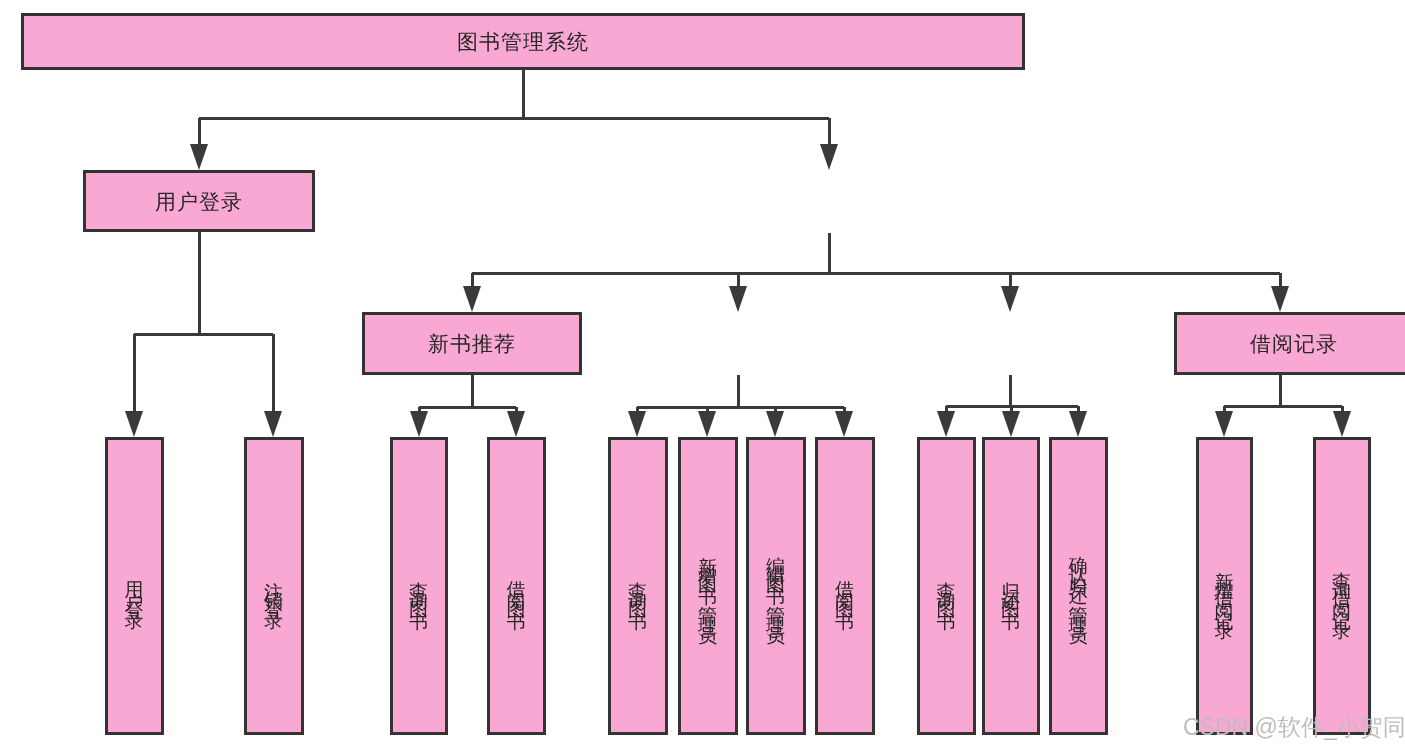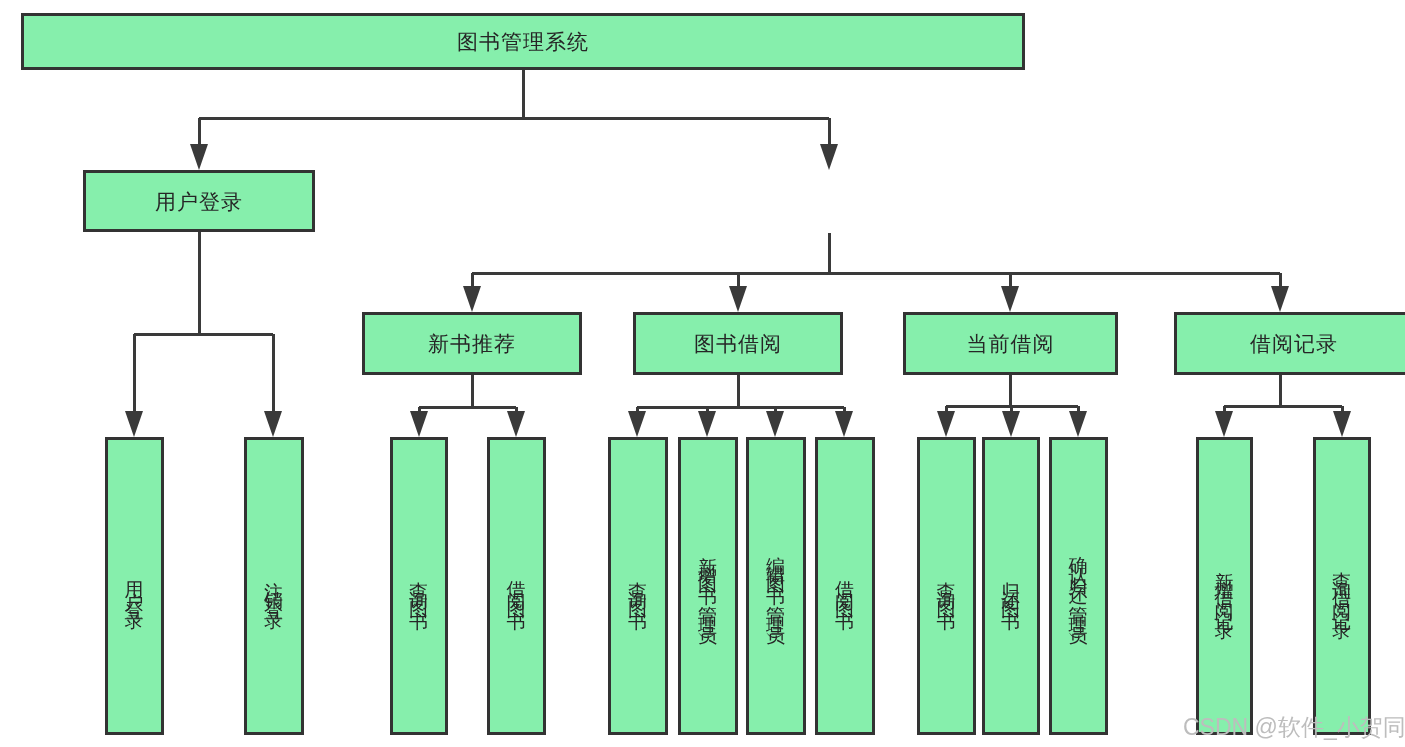--- a/index.html
+++ b/index.html
@@ -19,21 +19,21 @@
     position: absolute;
     left: 0;
     top: 0;
     width: 1405px;
     height: 747px;
   }
   .node {
     position: absolute;
     box-sizing: border-box;
     border: 3px solid #333333;
-    background: #86efac;
+    background: #f9a8d4;
     color: #262626;
     display: flex;
     align-items: center;
     justify-content: center;
     text-align: right;
   }
   .h {
     font-size: 21px;
     letter-spacing: 1px;
     line-height: 1;
@@ -99,22 +99,20 @@
       <polygon points="1224,437 1215,411 1233,411"></polygon>
       <polygon points="1342,437 1333,411 1351,411"></polygon>
     </g>
   </svg>
 
   <div class="node h" style="left:21px; top:13px; width:1004px; height:57px;">图书管理系统</div>
 
   <div class="node h" style="left:83px; top:170px; width:232px; height:62px;">用户登录</div>
 
   <div class="node h" style="left:362px; top:312px; width:220px; height:63px;">新书推荐</div>
-  <div class="node h" style="left:633px; top:312px; width:210px; height:63px;">图书借阅</div>
-  <div class="node h" style="left:903px; top:312px; width:215px; height:63px;">当前借阅</div>
   <div class="node h" style="left:1174px; top:312px; width:240px; height:63px;">借阅记录</div>
 
   <div class="node v" style="left:105px; top:437px; width:59px; height:298px;">用户登录</div>
   <div class="node v" style="left:244px; top:437px; width:60px; height:298px;">注销登录</div>
 
   <div class="node v" style="left:390px; top:437px; width:58px; height:298px;">查询图书</div>
   <div class="node v" style="left:487px; top:437px; width:59px; height:298px;">借阅图书</div>
 
   <div class="node v" style="left:608px; top:437px; width:60px; height:298px;">查询图书</div>
   <div class="node v" style="left:678px; top:437px; width:60px; height:298px;">新增图书（管理员）</div>

